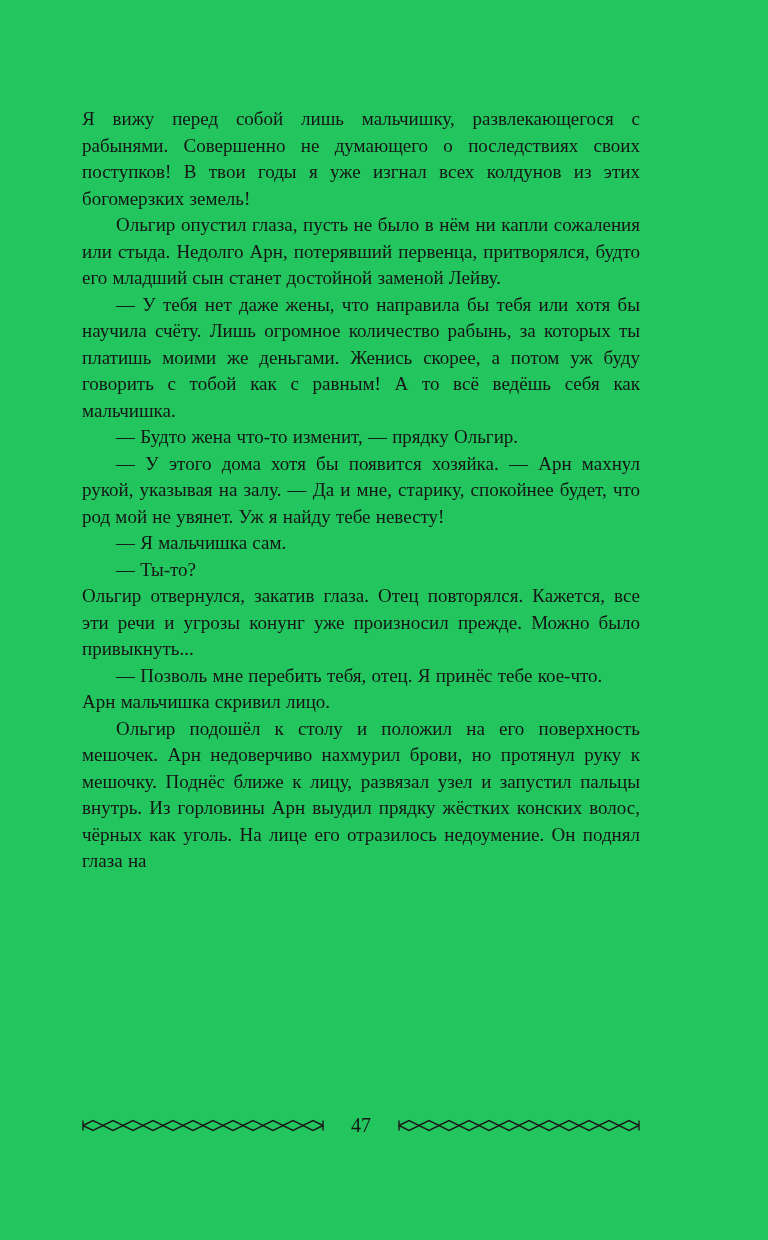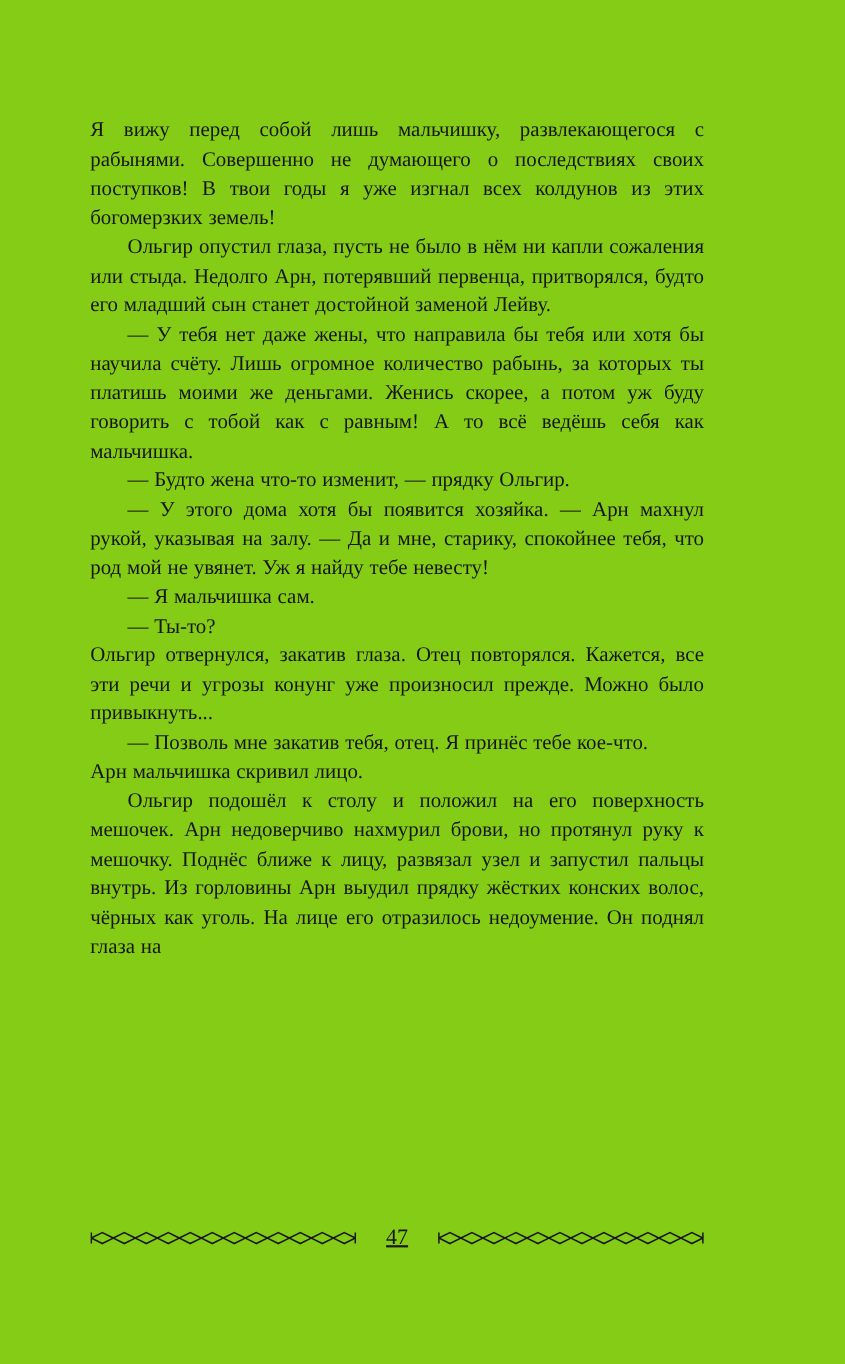--- a/index.html
+++ b/index.html
@@ -4,21 +4,21 @@
 <style>
   html, body {
     margin: 0;
     padding: 0;
     background: #ffffff;
   }
   .page {
     position: relative;
     width: 768px;
     height: 1240px;
-    background: #84cc16;
+    background: #22c55e;
     box-sizing: border-box;
     font-family: "Liberation Serif", "DejaVu Serif", serif;
     color: #161616;
     overflow: hidden;
   }
   .text-block {
     position: absolute;
     left: 82px;
     top: 106px;
     width: 558px;
@@ -43,21 +43,20 @@
     height: 26px;
     display: flex;
     align-items: center;
     justify-content: space-between;
   }
   .page-number {
     font-size: 20px;
     line-height: 26px;
     color: #161616;
     padding: 0 6px;
-    text-decoration: underline;
   }
   .ornament {
     display: block;
   }
   .ornament path {
     fill: none;
     stroke: #1a1a1a;
     stroke-width: 1.4;
     stroke-linejoin: miter;
     stroke-linecap: butt;
@@ -66,25 +65,25 @@
 </head>
 <body>
 
 <div class="page">
 
   <div class="text-block">
       <p>Я вижу перед собой лишь мальчишку, развлекающегося с рабынями. Совершенно не думающего о последствиях своих поступков! В твои годы я уже изгнал всех колдунов из этих богомерзких земель!</p>
       <p class="indent">Ольгир опустил глаза, пусть не было в нём ни капли сожаления или стыда. Недолго Арн, потерявший первенца, притворялся, будто его младший сын станет достойной заменой Лейву.</p>
       <p class="indent">— У тебя нет даже жены, что направила бы тебя или хотя бы научила счёту. Лишь огромное количество рабынь, за которых ты платишь моими же деньгами. Женись скорее, а потом уж буду говорить с тобой как с равным! А то всё ведёшь себя как мальчишка.</p>
       <p class="indent">— Будто жена что-то изменит, — прядку Ольгир.</p>
-      <p class="indent">— У этого дома хотя бы появится хозяйка. — Арн махнул рукой, указывая на залу. — Да и мне, старику, спокойнее тебя, что род мой не увянет. Уж я найду тебе невесту!</p>
+      <p class="indent">— У этого дома хотя бы появится хозяйка. — Арн махнул рукой, указывая на залу. — Да и мне, старику, спокойнее будет, что род мой не увянет. Уж я найду тебе невесту!</p>
       <p class="indent">— Я мальчишка сам.</p>
       <p class="indent">— Ты-то?</p>
       <p>Ольгир отвернулся, закатив глаза. Отец повторялся. Кажется, все эти речи и угрозы конунг уже произносил прежде. Можно было привыкнуть...</p>
-      <p class="indent">— Позволь мне закатив тебя, отец. Я принёс тебе кое-что.</p>
+      <p class="indent">— Позволь мне перебить тебя, отец. Я принёс тебе кое-что.</p>
       <p>Арн мальчишка скривил лицо.</p>
       <p class="indent">Ольгир подошёл к столу и положил на его поверхность мешочек. Арн недоверчиво нахмурил брови, но протянул руку к мешочку. Поднёс ближе к лицу, развязал узел и запустил пальцы внутрь. Из горловины Арн выудил прядку жёстких конских волос, чёрных как уголь. На лице его отразилось недоумение. Он поднял глаза на</p>
     </div>
 
   <div class="footer">
     <svg class="ornament" width="242" height="13" viewBox="0 0 242 13" aria-hidden="true">
       <path class="zig-a" d="M1,6.5 L11,1.5 L21,6.5 L31,1.5 L41,6.5 L51,1.5 L61,6.5 L71,1.5 L81,6.5 L91,1.5 L101,6.5 L111,1.5 L121,6.5 L131,1.5 L141,6.5 L151,1.5 L161,6.5 L171,1.5 L181,6.5 L191,1.5 L201,6.5 L211,1.5 L221,6.5 L231,1.5 L241,6.5"></path>
       <path class="zig-b" d="M1,6.5 L11,11.5 L21,6.5 L31,11.5 L41,6.5 L51,11.5 L61,6.5 L71,11.5 L81,6.5 L91,11.5 L101,6.5 L111,11.5 L121,6.5 L131,11.5 L141,6.5 L151,11.5 L161,6.5 L171,11.5 L181,6.5 L191,11.5 L201,6.5 L211,11.5 L221,6.5 L231,11.5 L241,6.5"></path>
       <path class="zig-end" d="M1,1.5 L1,11.5 M241,1.5 L241,11.5"></path>
     </svg>

